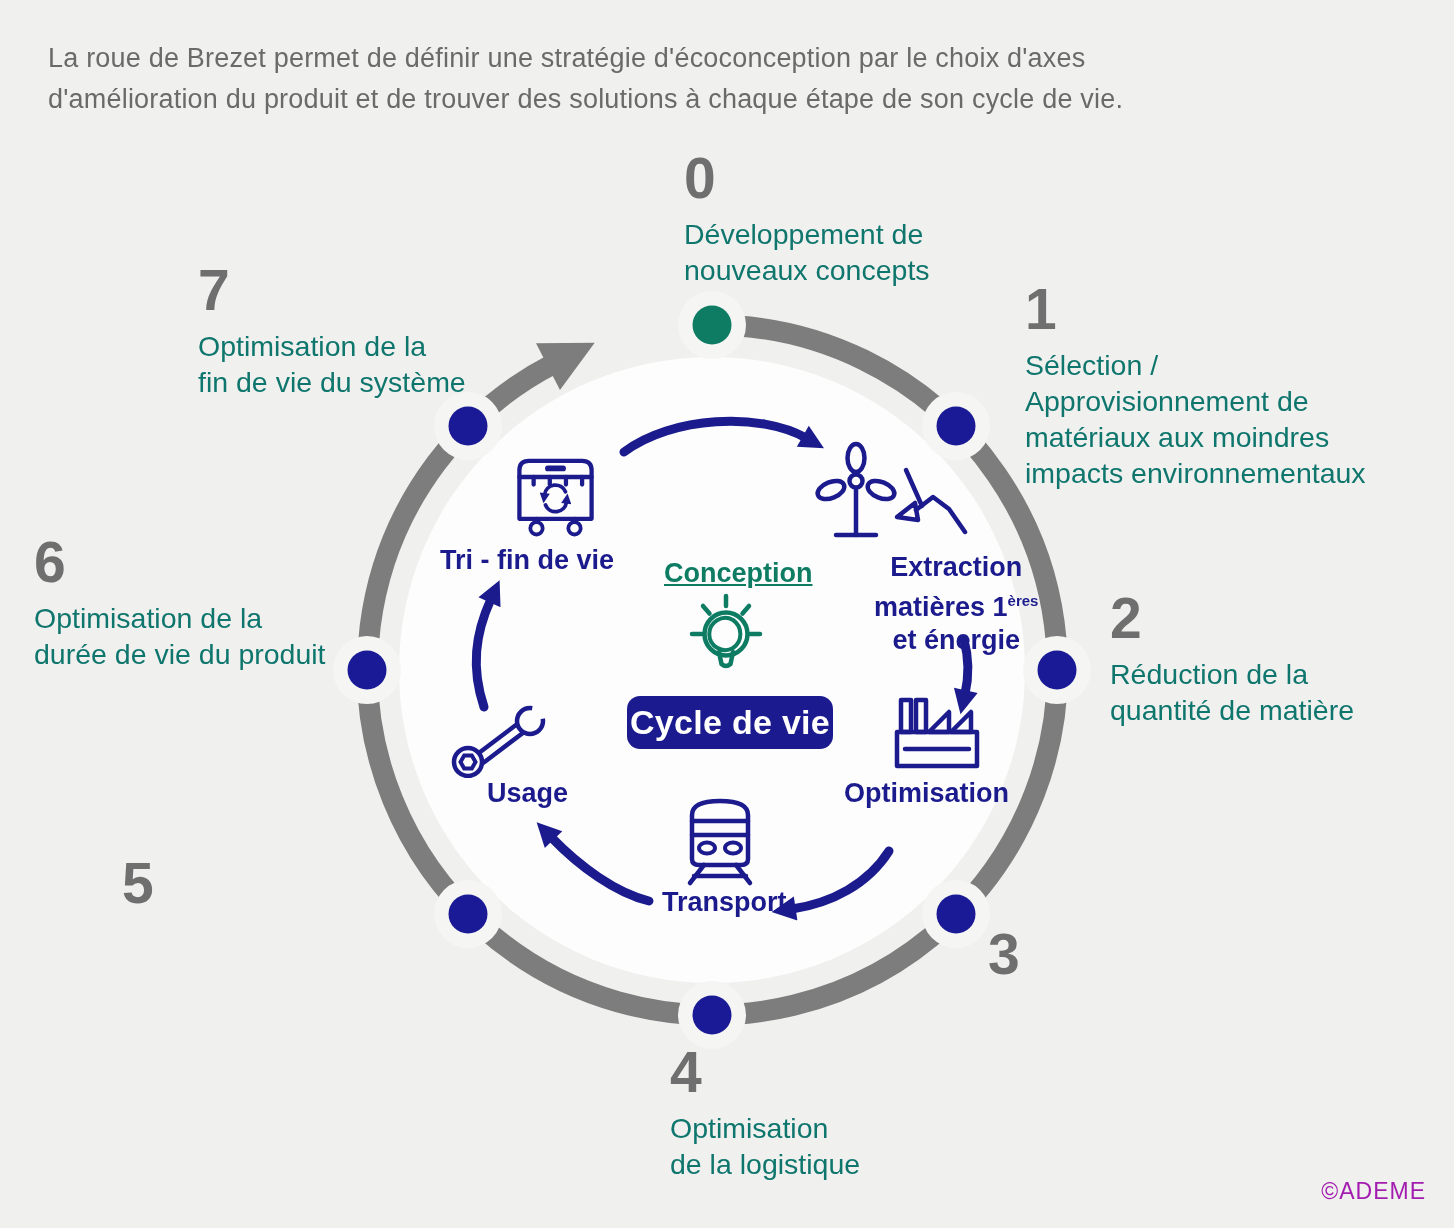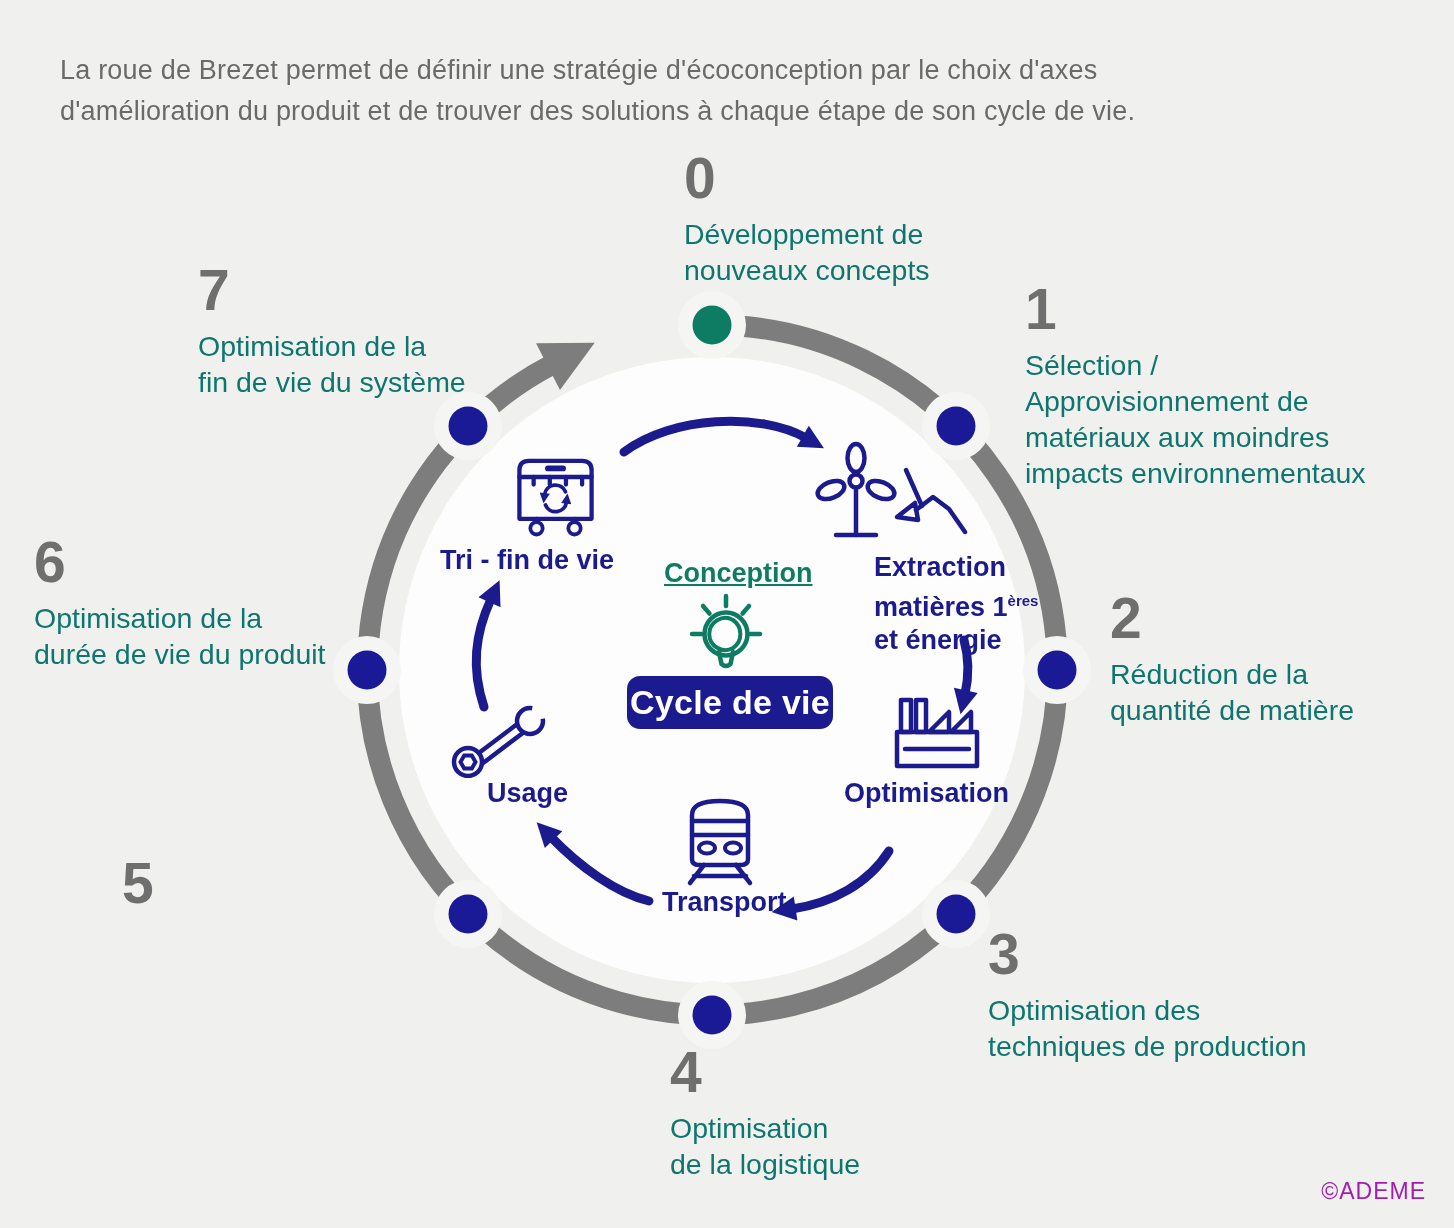--- a/index.html
+++ b/index.html
@@ -3,34 +3,34 @@
 <meta charset="utf-8">
 <style>
   html,body{margin:0;padding:0;}
   body{
     width:1454px;height:1228px;
     background:#f0f0ee;
     font-family:"Liberation Sans", sans-serif;
     position:relative;overflow:hidden;
   }
   .intro{
-    position:absolute;left:44px;top:34px;margin:16px;
+    position:absolute;left:44px;top:34px;margin:4px;
     font-size:27px;line-height:41px;color:#6a6a6a;font-weight:500;
     white-space:pre-line;letter-spacing:.2px;
   }
   .wheel-svg{position:absolute;left:0;top:0;}
   .step{position:absolute;}
   .step .num{font-size:57px;font-weight:700;color:#6f6f6f;line-height:1;margin-bottom:9px;}
   .step .lbl{font-size:28.5px;color:#0f766e;line-height:36px;white-space:pre-line;}
-  .stage-label{position:absolute;font-weight:700;font-size:27px;color:#1c1b8e;line-height:33px;}
+  .stage-label{position:absolute;font-weight:700;font-size:27px;color:#1c1b8e;line-height:33px;text-align:center;}
   .stage-label.green{color:#0d7c62;text-decoration:underline;}
   .stage-label sup{font-size:15px;font-weight:700;}
   .icon{position:absolute;}
   .badge{
-    position:absolute;left:627px;top:676px;width:206px;height:53px;
+    position:absolute;left:627px;top:696px;width:206px;height:53px;
     background:#1b1b8f;border-radius:13px;
     display:flex;align-items:center;justify-content:center;
     color:#ffffff;font-size:34px;font-weight:700;letter-spacing:.3px;
   }
   .credit{
     position:absolute;right:28px;top:1178px;
     font-size:23px;color:#a21caf;letter-spacing:1px;
   }
 </style>
 </head>
@@ -174,22 +174,20 @@
 matériaux aux moindres
 impacts environnementaux</div>
   </div>
   <div class="step" style="left:1110px;top:590px">
     <div class="num">2</div>
     <div class="lbl">Réduction de la
 quantité de matière</div>
   </div>
   <div class="step" style="left:988px;top:926px">
     <div class="num">3</div>
-    <div class="lbl">Optimisation des
-techniques de production</div>
   </div>
   <div class="step" style="left:670px;top:1044px">
     <div class="num">4</div>
     <div class="lbl">Optimisation
 de la logistique</div>
   </div>
   <div class="step" style="left:122px;top:855px">
     <div class="num">5</div>
   </div>
   <div class="step" style="left:34px;top:534px">

